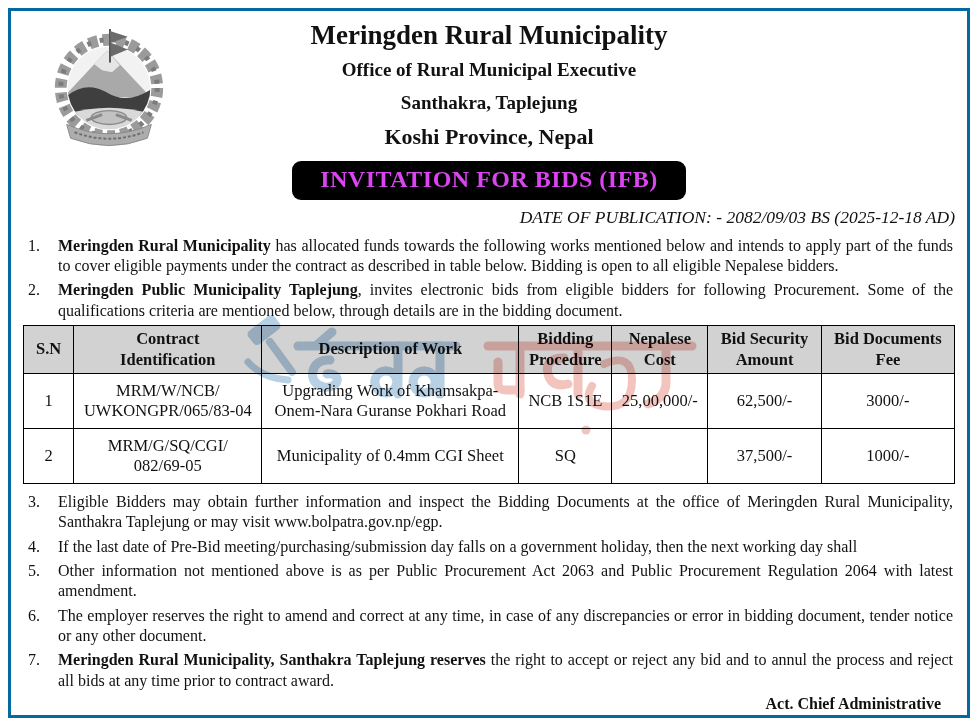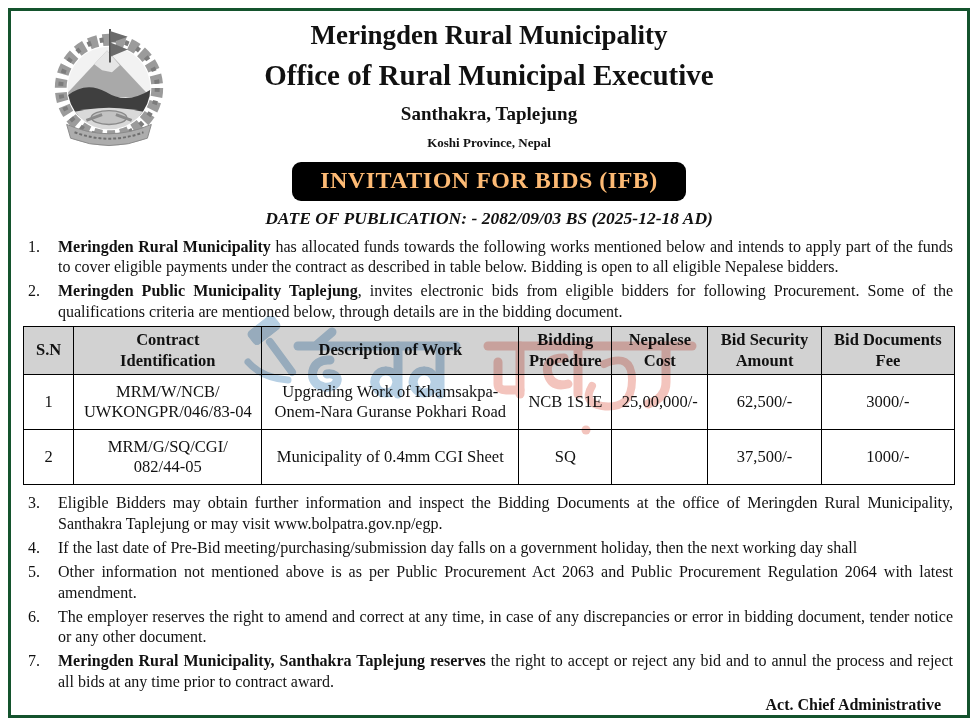--- a/index.html
+++ b/index.html
@@ -6,47 +6,47 @@
   body {
     width: 978px; height: 726px;
     background: #ffffff;
     font-family: "Liberation Serif", "DejaVu Serif", serif;
     color: #111;
     position: relative;
     overflow: hidden;
   }
   .frame {
     position: absolute; inset: 8px;
-    border: 3px solid #14532d;
+    border: 3px solid #0369a1;
     box-sizing: border-box;
     padding: 8px 12px 0 12px;
     overflow: hidden;
   }
   
   .header { position: relative; text-align: center; }
   .logo {
     position: absolute; left: 22px; top: 2px;
     width: 128px; height: 128px;
   }
   .title   { font-size: 27px; font-weight: bold; line-height: 1.1; margin-top: 2px; }
-  .subtitle{ font-size: 29px; font-weight: bold; line-height: 1.1; margin-top: 9px; }
+  .subtitle{ font-size: 19px; font-weight: bold; line-height: 1.1; margin-top: 9px; }
   .addr    { font-size: 19px; font-weight: bold; line-height: 1.1; margin-top: 12px; }
-  .prov    { font-size: 13px; font-weight: bold; line-height: 1.1; margin-top: 12px; }
+  .prov    { font-size: 22px; font-weight: bold; line-height: 1.1; margin-top: 12px; }
   .banner {
     display: inline-block;
-    background: #000; color: #fdba74;
+    background: #000; color: #d946ef;
     font-size: 24px; font-weight: bold;
     padding: 5px 28px 7px 28px;
     border-radius: 9px;
     margin-top: 11px;
     letter-spacing: 0.5px;
   }
   .date-line {
-    text-align: center;
-    font-size: 17.5px; font-weight: bold; font-style: italic;
+    text-align: right;
+    font-size: 17.5px; font-weight: normal; font-style: italic;
     margin-top: 7px;
   }
   
   .list { margin-top: 8px; }
   .list-item { display: flex; font-size: 16px; line-height: 1.27; margin-bottom: 4px; }
   .list-item .num { width: 35px; flex: none; padding-left: 5px; box-sizing: border-box; }
   .list-item .item-body { flex: 1; text-align: justify; padding-right: 2px; }
   .list-item .item-body b { font-weight: bold; }
   
   table.bid-table {
@@ -175,36 +175,36 @@
             <div>Bid Documents</div>
             <div>Fee</div>
           </th>
       </tr>
     </thead>
     <tbody>
       <tr>
         <td>1</td>
         <td>
             <div>MRM/W/NCB/</div>
-            <div>UWKONGPR/046/83-04</div>
+            <div>UWKONGPR/065/83-04</div>
           </td>
         <td>
             <div>Upgrading Work of Khamsakpa-</div>
             <div>Onem-Nara Guranse Pokhari Road</div>
           </td>
         <td>NCB 1S1E</td>
         <td>25,00,000/-</td>
         <td>62,500/-</td>
         <td>3000/-</td>
       </tr>
       <tr>
         <td>2</td>
         <td>
             <div>MRM/G/SQ/CGI/</div>
-            <div>082/44-05</div>
+            <div>082/69-05</div>
           </td>
         <td>
             <div>Municipality of 0.4mm CGI Sheet</div>
             <div></div>
           </td>
         <td>SQ</td>
         <td></td>
         <td>37,500/-</td>
         <td>1000/-</td>
       </tr>

